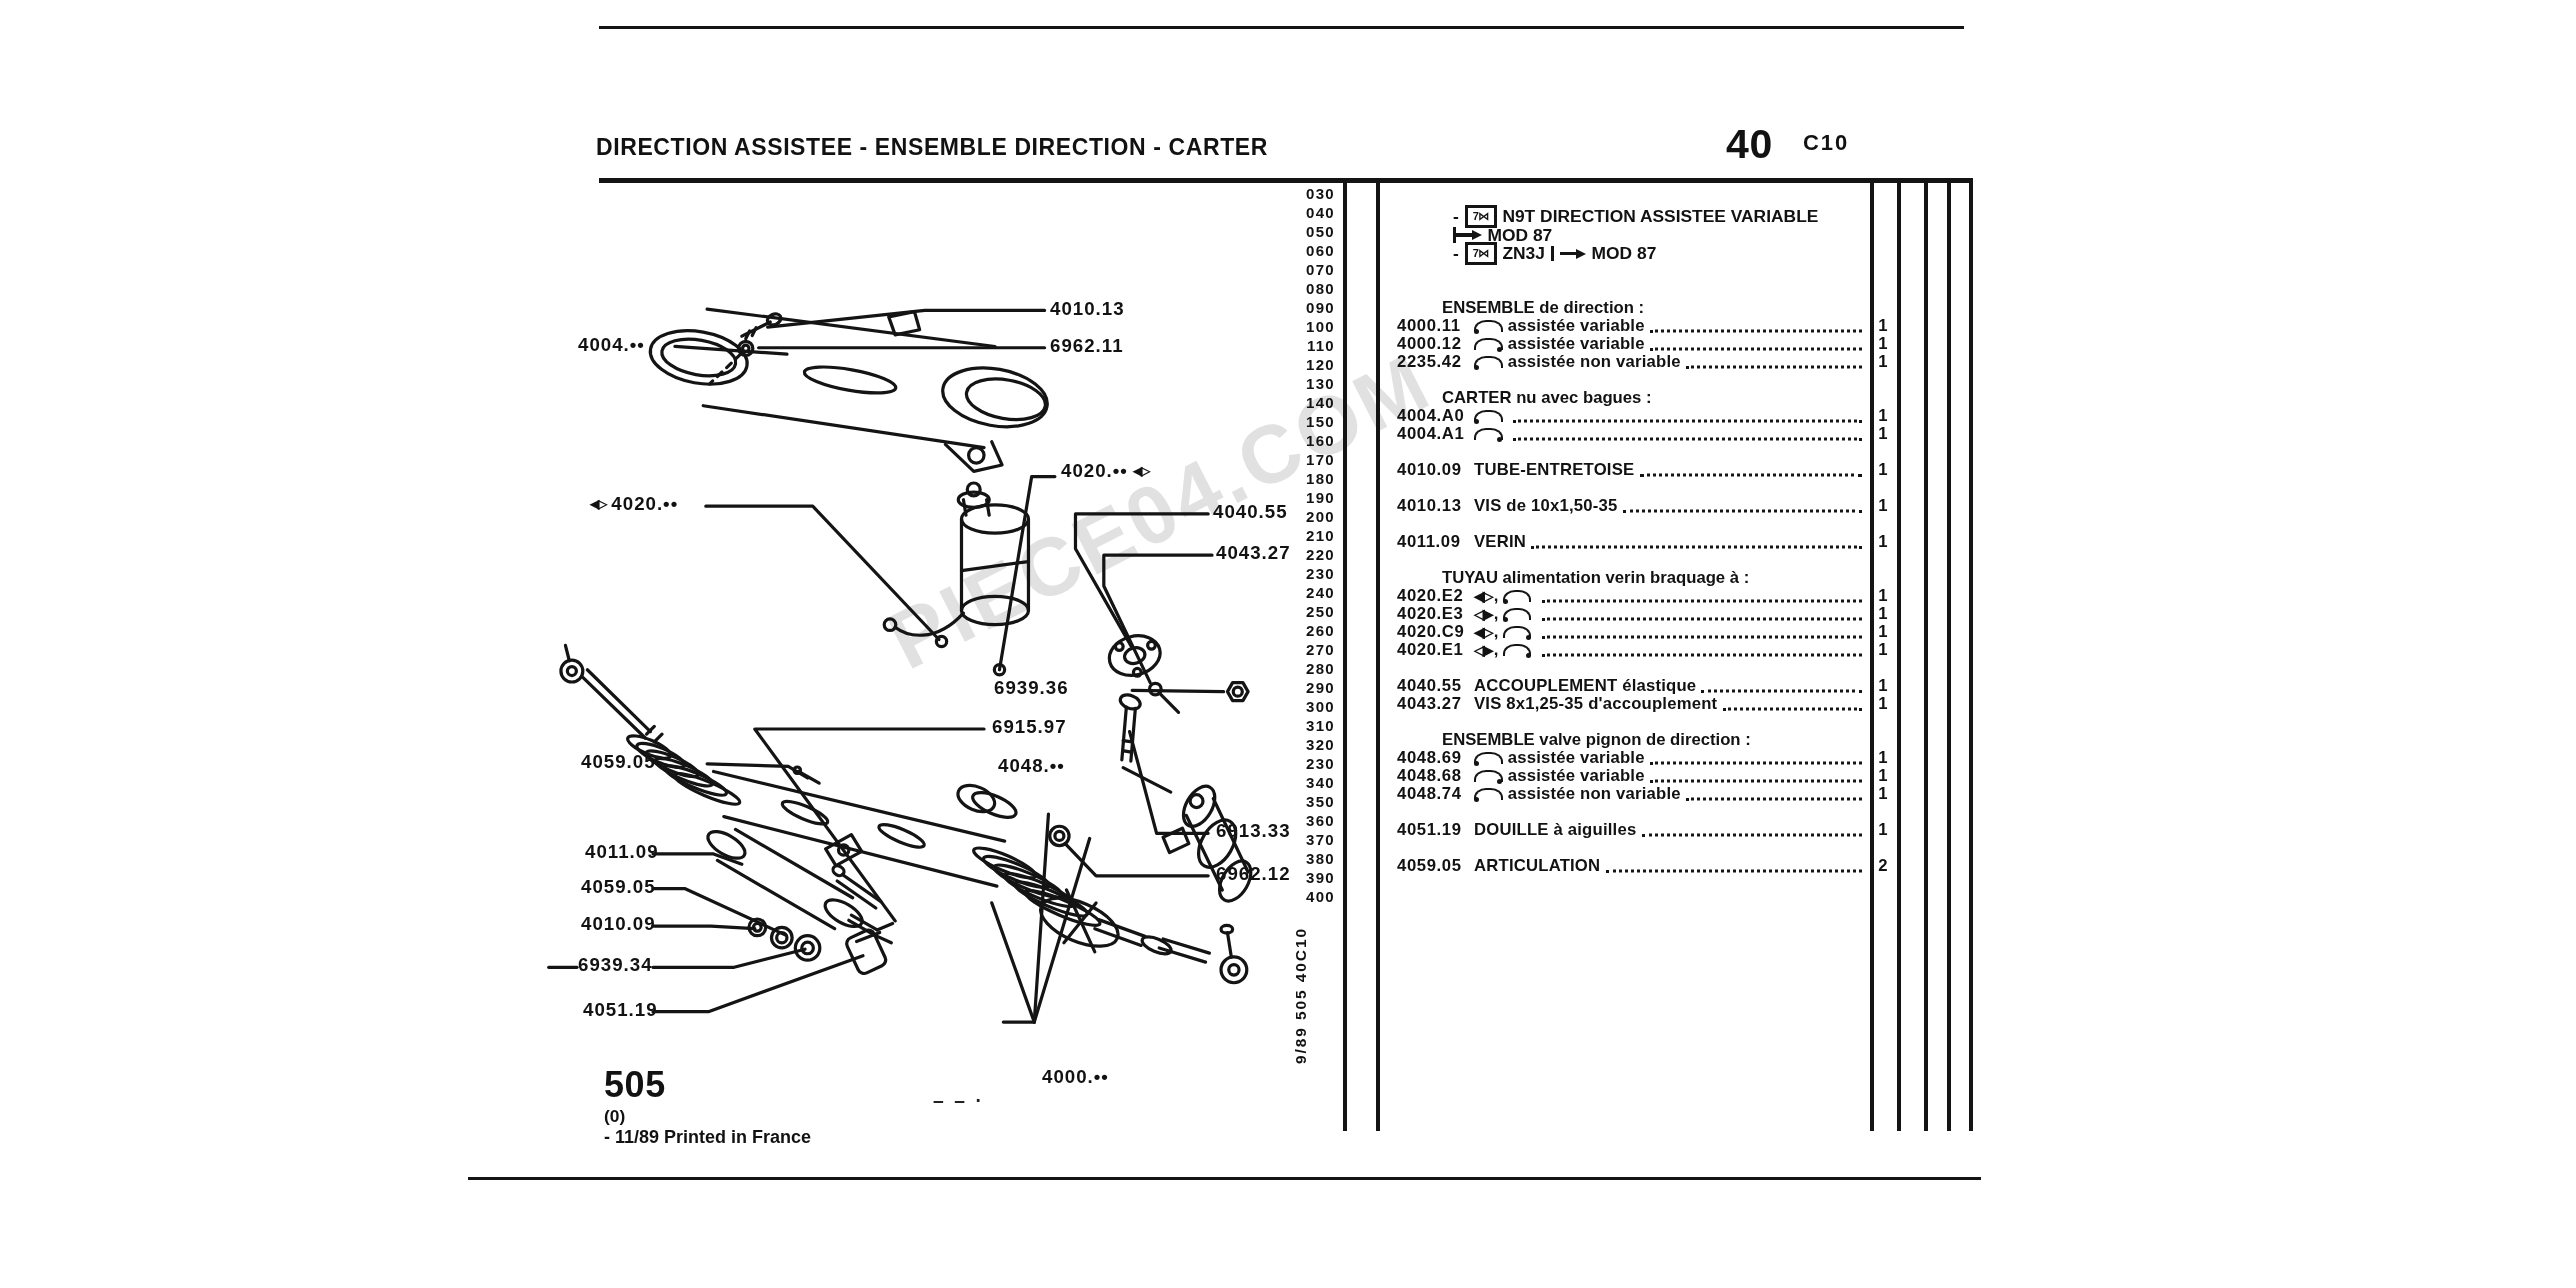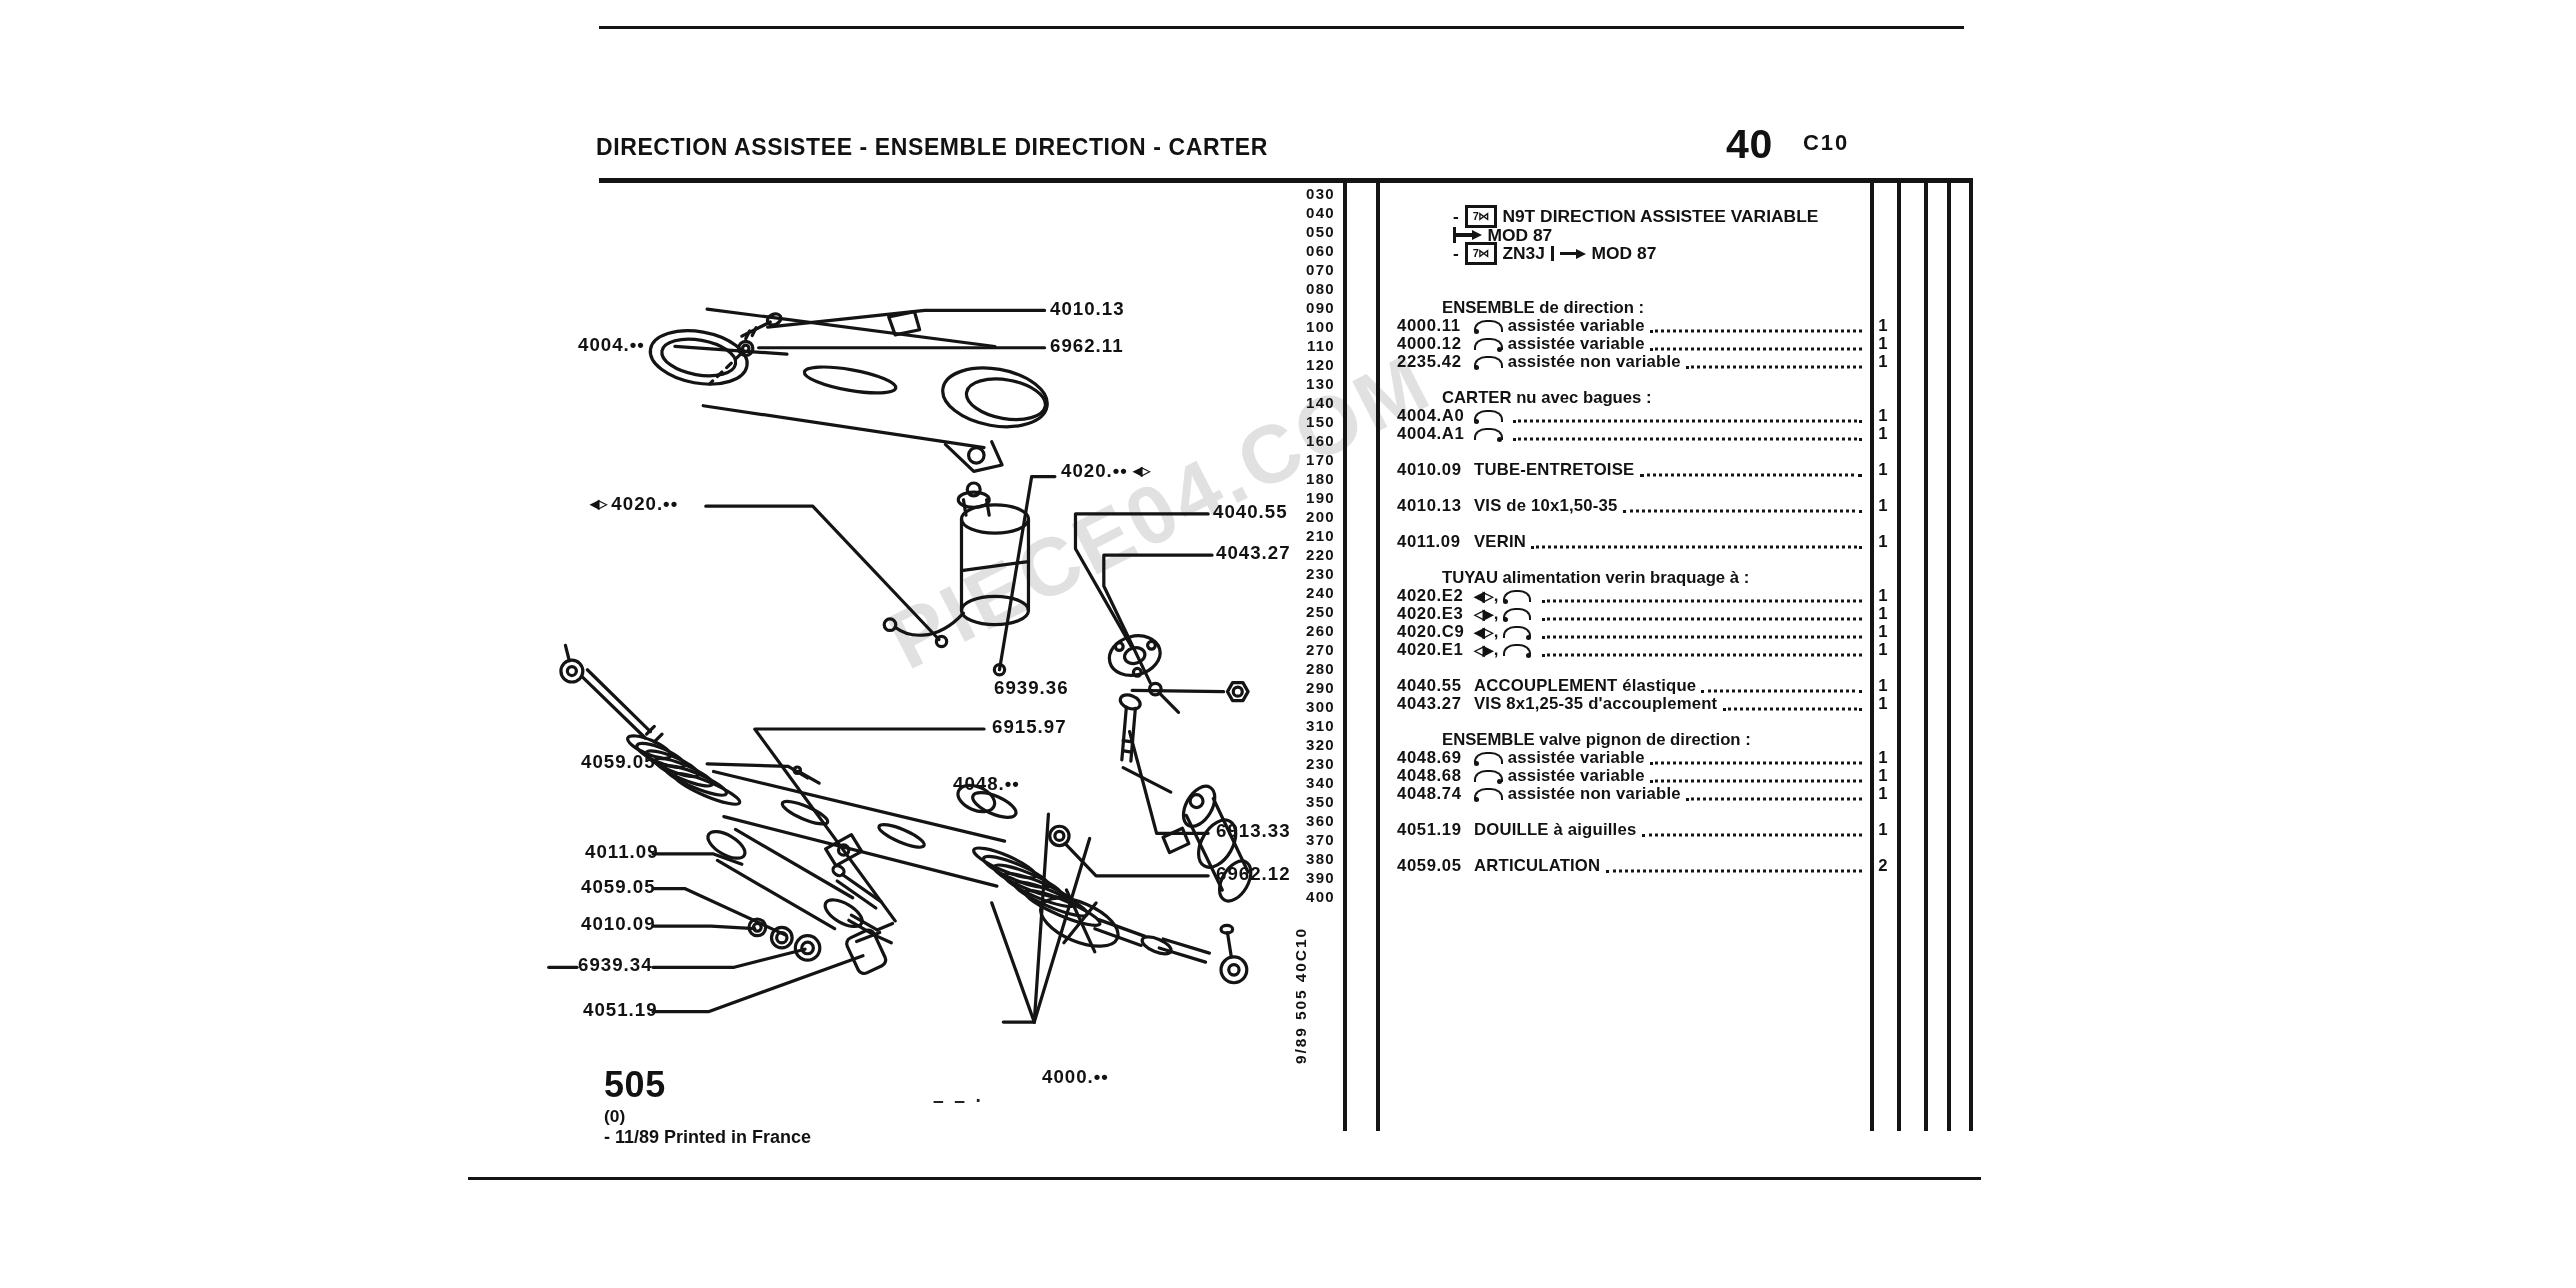--- a/index.html
+++ b/index.html
@@ -529,21 +529,21 @@
     </div>
     <div class="lbl" style="left: 1216px; top: 542px;">
       <span>4043.27</span>
     </div>
     <div class="lbl" style="left: 994px; top: 677px;">
       <span>6939.36</span>
     </div>
     <div class="lbl" style="left: 992px; top: 716px; text-align: center;">
       <span>6915.97</span>
     </div>
-    <div class="lbl" style="left: 953px; top: 755px; margin-top: 18px;">
+    <div class="lbl" style="left: 998px; top: 755px;">
       <span>4048.••</span>
     </div>
     <div class="lbl" style="left: 581px; top: 751px;">
       <span>4059.05</span>
     </div>
     <div class="lbl" style="left: 585px; top: 841px;">
       <span>4011.09</span>
     </div>
     <div class="lbl" style="left: 581px; top: 876px;">
       <span>4059.05</span>

